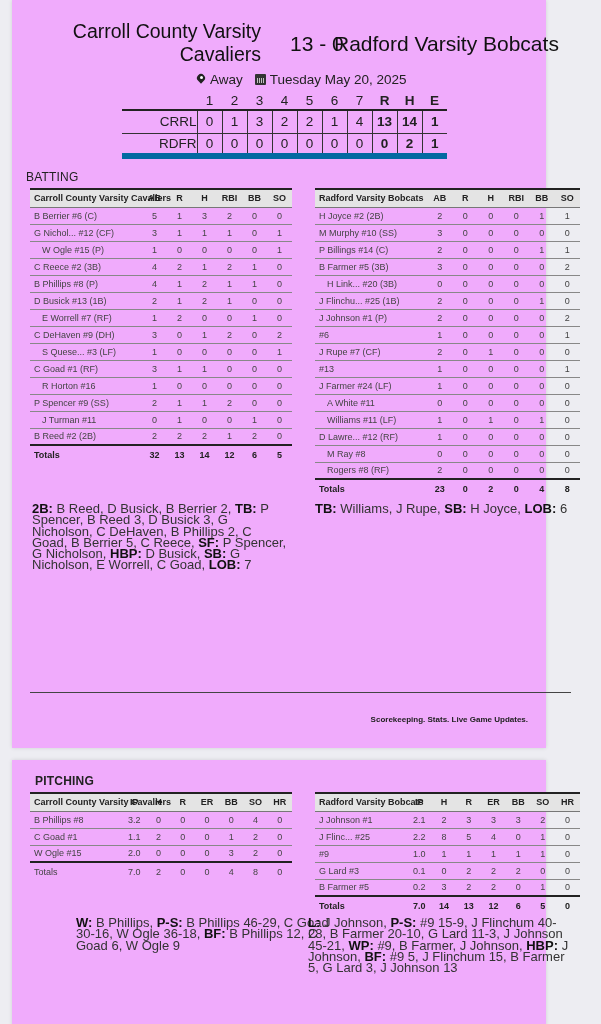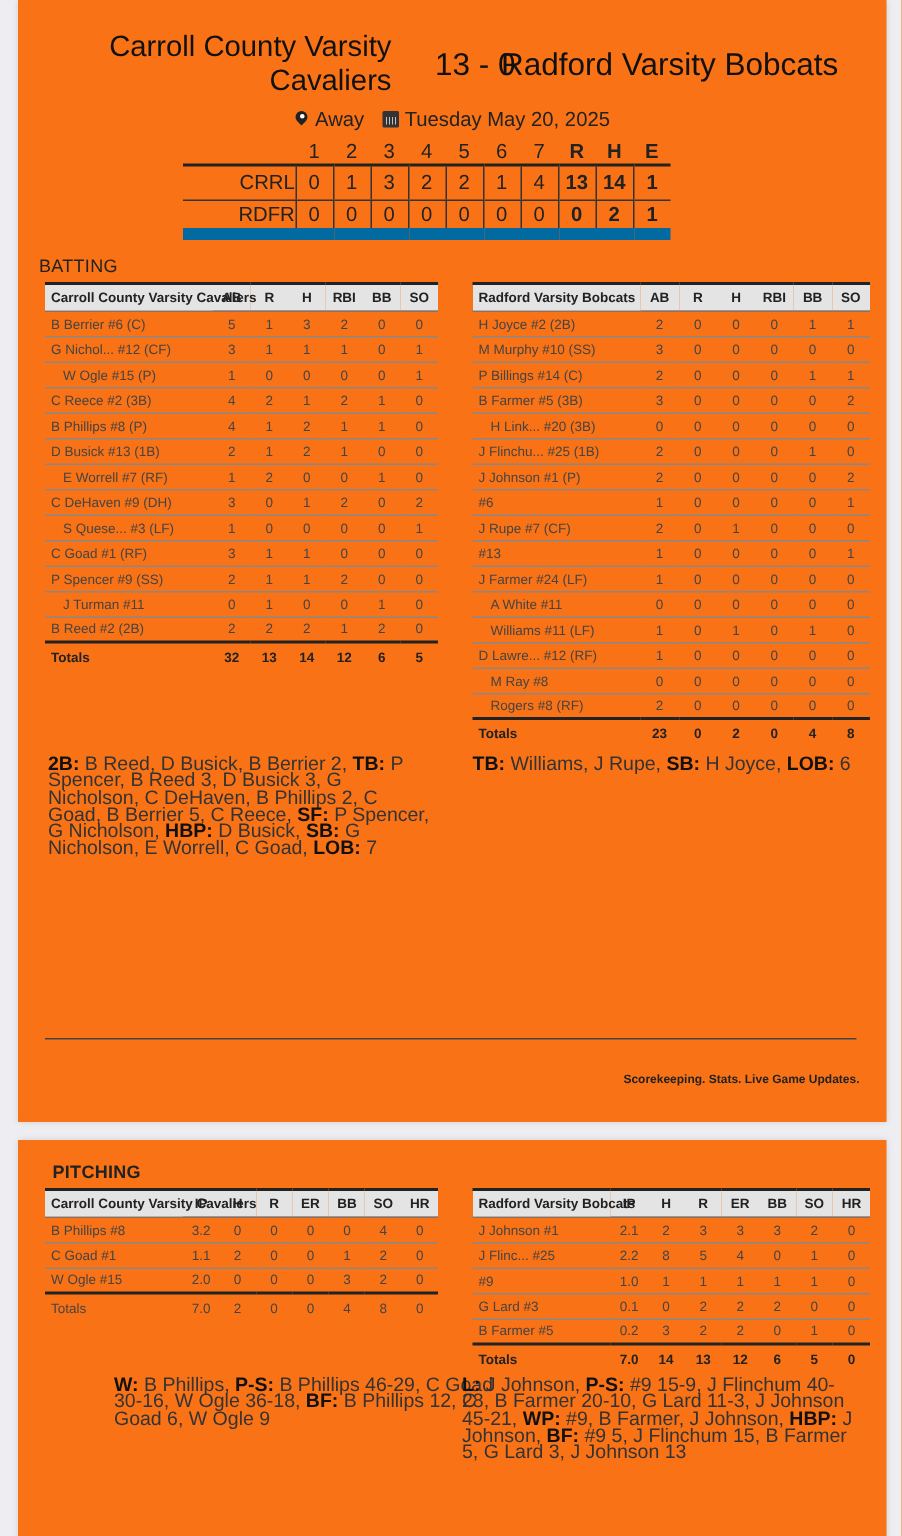--- a/index.html
+++ b/index.html
@@ -1,18 +1,18 @@
 <!DOCTYPE html>
 <html><head>
 <meta charset="utf-8">
 <style>
   * { box-sizing: border-box; margin: 0; padding: 0; }
   html, body { width: 601px; height: 1024px; overflow: hidden; }
   body { background: #ededf2; font-family: "Liberation Sans", sans-serif; color: #222; }
-  .card { position: absolute; left: 12px; width: 579px; background: #f97316; box-shadow: 0 0 4px rgba(0,0,0,0.12); }
+  .card { position: absolute; left: 12px; width: 534px; background: #f0abfc; box-shadow: 0 0 4px rgba(0,0,0,0.12); }
   #card1 { top: 0; height: 748px; }
   #card2 { top: 760px; height: 280px; }
 
   .header { position: absolute; top: 18px; left: 0; width: 577px; height: 50px; }
   .away-name { position: absolute; right: 328px; top: 2px; text-align: right; font-size: 19.5px; line-height: 23px; color: #111; width: 260px; }
   .score { position: absolute; left: 250px; top: 14px; font-size: 21px; font-weight: normal; color: #111; margin-left: 28px; }
   .home-name { position: absolute; left: 322px; top: 14px; font-size: 21px; color: #111; white-space: nowrap; }
 
   .meta { position: absolute; top: 71px; left: 185px; font-size: 13.5px; color: #222; white-space: nowrap; }
   .meta span { vertical-align: middle; }
@@ -23,21 +23,21 @@
   .cal-icon::after { content: ""; position: absolute; left: 2px; top: 4px; width: 7px; height: 5px; background: repeating-linear-gradient(90deg, #fff 0 1px, transparent 1px 2px); opacity: 0.7; }
 
   .linescore { position: absolute; top: 92px; left: 110px; border-collapse: collapse; font-size: 13.5px; }
   .linescore th { font-weight: normal; height: 18px; width: 25px; text-align: center; color: #222; }
   .linescore th.bold { font-weight: bold; }
   .linescore th.team-h { width: 75px; }
   .linescore tr.team-row td { height: 23px; text-align: center; border-left: 1px solid #333; border-bottom: 1px solid #333; width: 25px; }
   .linescore tr.team-row td.team { text-align: right; padding-left: 4px; border-left: none; width: 75px; }
   .linescore tr.team-row td.bold { font-weight: bold; }
   .linescore tr.first td { border-top: 2px solid #222; }
-  .linescore tr.last td { border-bottom: 8px solid #0369a1; }
+  .linescore tr.last td { border-bottom: 6px solid #0369a1; }
 
   .section-title { position: absolute; font-size: 12px; color: #222; letter-spacing: 0.2px; }
 
   table.stats { position: absolute; border-collapse: collapse; font-size: 9px; color: #444; table-layout: fixed; }
   table.stats th { background: #e4e4e4; font-weight: bold; color: #222; height: 18px; border-top: 2px solid #222; border-bottom: 1px solid #777; text-align: center; font-size: 9px; }
   table.stats th.name-h { text-align: left; padding-left: 4px; white-space: nowrap; overflow: visible; position: relative; }
   table.stats td { height: 17px; text-align: center; border-bottom: 1px solid #888; }
   table.stats td.name { text-align: left; padding-left: 4px; white-space: nowrap; }
   table.stats td.name.sub { padding-left: 12px; }
   table.stats tr.totals td { border-top: 2px solid #222; border-bottom: none; font-weight: bold; color: #222; height: 19px; }
@@ -216,20 +216,29 @@
         <tr>
           <td class="name">C Goad #1 (RF)</td>
           <td>3</td>
           <td>1</td>
           <td>1</td>
           <td>0</td>
           <td>0</td>
           <td>0</td>
         </tr>
         <tr>
+          <td class="name sub">R Horton #16</td>
+          <td>1</td>
+          <td>0</td>
+          <td>0</td>
+          <td>0</td>
+          <td>0</td>
+          <td>0</td>
+        </tr>
+        <tr>
           <td class="name">P Spencer #9 (SS)</td>
           <td>2</td>
           <td>1</td>
           <td>1</td>
           <td>2</td>
           <td>0</td>
           <td>0</td>
         </tr>
         <tr>
           <td class="name sub">J Turman #11</td>

